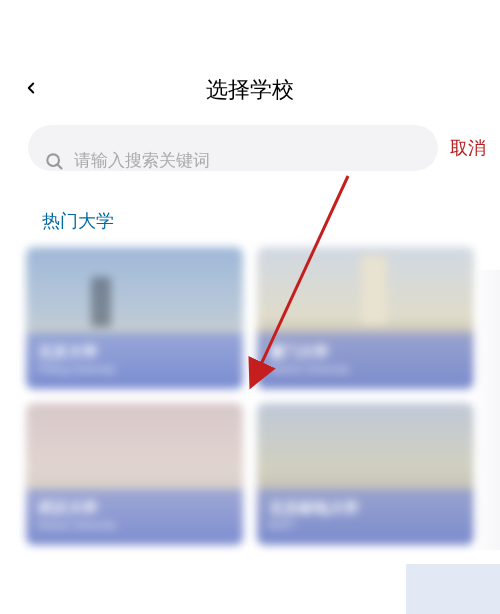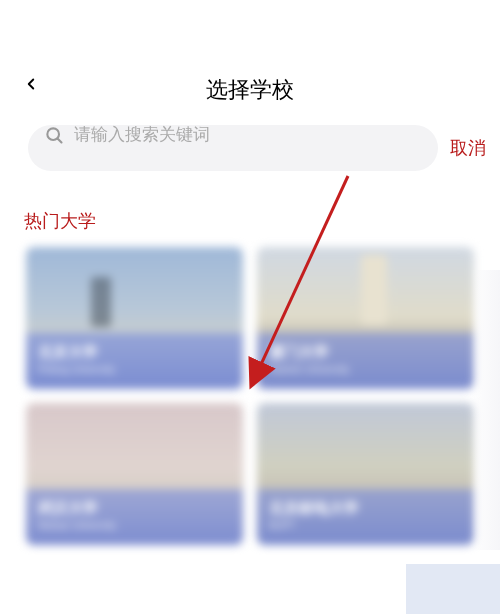--- a/index.html
+++ b/index.html
@@ -10,21 +10,21 @@
     body {
       width: 500px;
       height: 614px;
       background: #ffffff;
       font-family: -apple-system, BlinkMacSystemFont, "PingFang SC", "Hiragino Sans GB", "Microsoft YaHei", sans-serif;
       position: relative;
       overflow: hidden;
     }
     .header {
       display: flex;
-      align-items: flex-start;
+      align-items: center;
       padding: 75px 20px 20px 20px;
       position: relative;
     }
     .back-icon {
       position: absolute;
       left: 22px;
       cursor: pointer;
     }
     .back-icon svg {
       width: 18px;
@@ -42,21 +42,21 @@
       align-items: center;
       padding: 0 14px 0 28px;
       gap: 12px;
     }
     .search-box {
       flex: 1;
       background: #f3f3f5;
       border-radius: 24px;
       height: 46px;
       display: flex;
-      align-items: flex-start;
+      align-items: flex-end;
       padding: 0 16px;
       gap: 10px;
     }
     .search-icon svg {
       width: 20px;
       height: 20px;
       display: block;
     }
     .search-input {
       flex: 1;
@@ -69,24 +69,24 @@
     .search-input::placeholder {
       color: #aaa;
     }
     .cancel-btn {
       font-size: 18px;
       color: #b91c1c;
       cursor: pointer;
       white-space: nowrap;
     }
     .section-title {
-      padding: 38px 26px 14px 24px;
+      padding: 38px 26px 14px 42px;
       font-size: 18px;
       font-weight: 500;
-      color: #b91c1c;
+      color: #0369a1;
     }
     .grid {
       display: grid;
       grid-template-columns: 1fr 1fr;
       gap: 14px;
       padding: 0 26px;
     }
     .card {
       height: 142px;
       border-radius: 8px;

